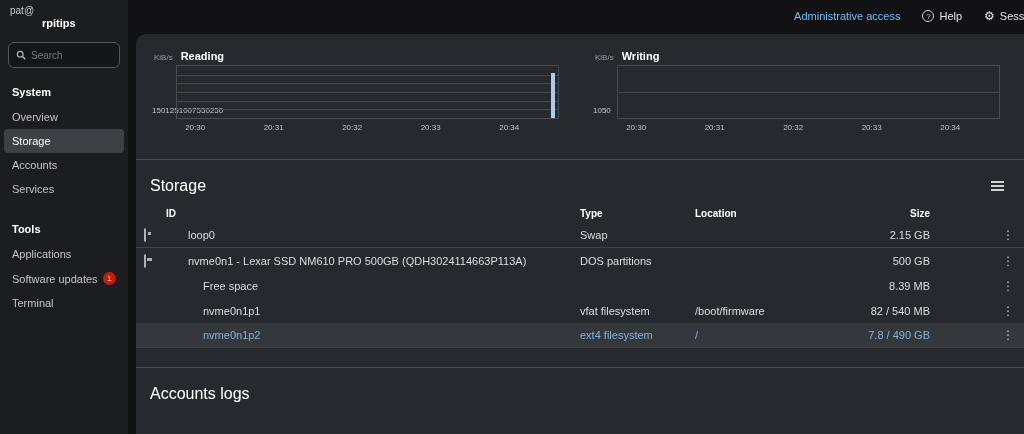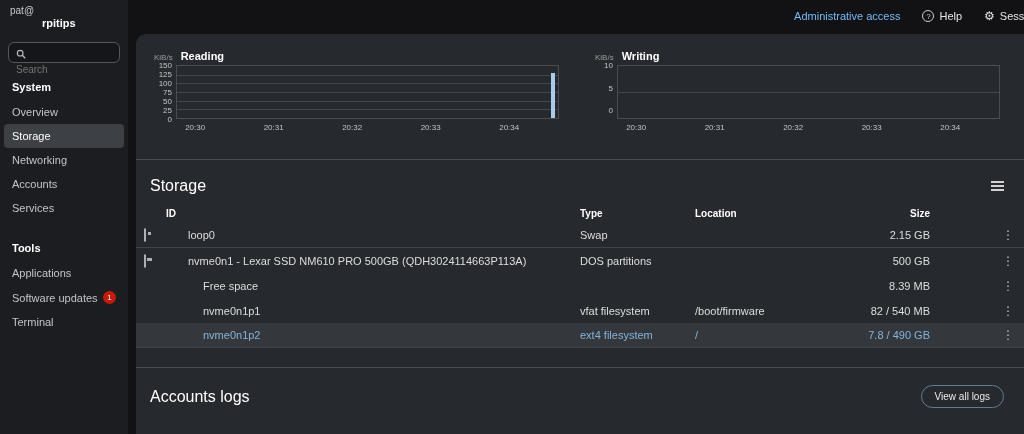--- a/index.html
+++ b/index.html
@@ -5,21 +5,21 @@
   * { margin:0; padding:0; box-sizing:border-box; }
   html,body { width:1024px; height:434px; overflow:hidden; background:#121214;
     font-family:"Liberation Sans", sans-serif; color:#e8e9ea; font-size:11px; }
 
   
   .sidebar { position:absolute; left:0; top:0; width:128px; height:434px; background:#1b1d21; z-index:2; }
   .brand { padding:5px 10px 0 10px; cursor:pointer; }
   .brand-user { color:#c8cacc; font-size:10px; line-height:12px; }
   .brand-host { color:#ffffff; font-size:11px; font-weight:bold; line-height:13px;padding-left:32px; }
   .search-box { margin:12px 8px 4px 8px; height:21px; background:#14161a; border:1px solid #55575a;
-    border-radius:6px; display:flex; align-items:flex-start; padding:6px 7px; gap:5px;flex-direction:column; }
+    border-radius:6px; display:flex; align-items:center; padding:12px 7px; gap:5px; }
   .search-box input { background:transparent; border:none; outline:none; color:#b6b9bb; font-size:10px;
     width:70px; font-family:"Liberation Sans", sans-serif; }
   .search-icon { width:10px; height:10px; flex:0 0 auto; }
   .nav-header { color:#ffffff; font-weight:bold; font-size:11px; padding:14px 12px 7px 12px; }
   .nav-header.second { margin-top:8px; }
   .nav-item { color:#c2c5c8; font-size:11px; padding:6px 12px; cursor:pointer; display:flex; align-items:center; }
   .nav-item.selected { background:#3d4146; border-radius:4px; margin:0 4px; padding:6px 8px; color:#fff; }
   .badge { margin-left:auto; background:#c9190b; color:#fff; min-width:13px; height:13px; border-radius:7px;
     font-size:8px; display:flex; align-items:center; justify-content:center; padding:0 3px; }
 
@@ -37,21 +37,21 @@
   .card { position:absolute; left:136px; top:34px; right:0; bottom:0; background:#26292d;
     border-radius:10px 0 0 0; z-index:1; }
 
   
   .charts { display:flex; gap:34px; padding:16px 24px 0 16px; }
   .chart { flex:1; min-width:0; }
   .chart-title-row { display:flex; align-items:baseline; gap:8px; margin-bottom:3px; padding-left:2px; }
   .chart-unit { color:#9b9ea1; font-size:8px; }
   .chart-title { color:#fff; font-size:11px; font-weight:bold; }
   .chart-body { display:flex; }
-  .yaxis { width:24px; height:54px; display:flex; flex-direction:column; justify-content:space-between;
+  .yaxis { width:24px; height:54px; display:flex; flex-direction:row; 
     align-items:flex-end; padding-right:4px; font-size:8px; color:#c3c6c9; transform:translateY(-4px); }
   .plot { position:relative; flex:1; height:54px; border:1px solid #4a4d50; }
   .gridline { position:absolute; left:0; right:0; height:1px; background:#43464a; }
   .spike { position:absolute; right:3px; bottom:0; width:4px; background:#a8cce9; }
   .xaxis { position:relative; height:14px; margin-left:24px; font-size:8px; color:#c3c6c9; }
   .xaxis span { position:absolute; top:4px; transform:translateX(-50%); }
   .xt0{left:5%;} .xt1{left:25.5%;} .xt2{left:46%;} .xt3{left:66.5%;} .xt4{left:87%;}
 
   .divider { height:1px; background:#4a4d51; margin-top:26px; }
   .divider.lower { margin-top:19px; }
@@ -98,21 +98,20 @@
       <circle cx="5" cy="5" r="3.4" fill="none" stroke="#b6b9bb" stroke-width="1.4"></circle>
       <line x1="7.6" y1="7.6" x2="11" y2="11" stroke="#b6b9bb" stroke-width="1.6"></line>
     </svg>
     <input placeholder="Search" style="">
   </div>
 
   <nav>
     <div class="nav-header">System</div>
     <div class="nav-item">Overview</div>
     <div class="nav-item selected">Storage</div>
-    <div class="nav-item">Networking</div>
     <div class="nav-item">Accounts</div>
     <div class="nav-item">Services</div>
 
     <div class="nav-header second">Tools</div>
     <div class="nav-item">Applications</div>
     <div class="nav-item">
       <span>Software updates</span>
       <span class="badge">1</span>
     </div>
     <div class="nav-item">Terminal</div>
@@ -263,16 +262,15 @@
     <span class="cell-size c-blue">7.8 / 490 GB</span>
     <span><span class="usage">
       <span class="usage-fill" style="display: block; width: 3%;"></span></span></span>
     <span class="kebab">⋮</span>
   </div>
 
   <div class="divider lower"></div>
 
   <div class="section-head">
     <h2>Accounts logs</h2>
-    <button class="view-logs-btn">View all logs</button>
   </div>
 
 </main>
 
 </body></html>

